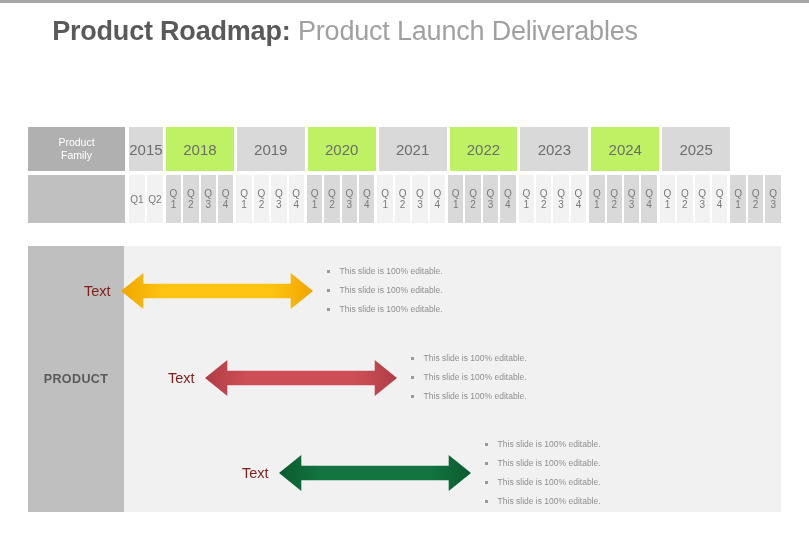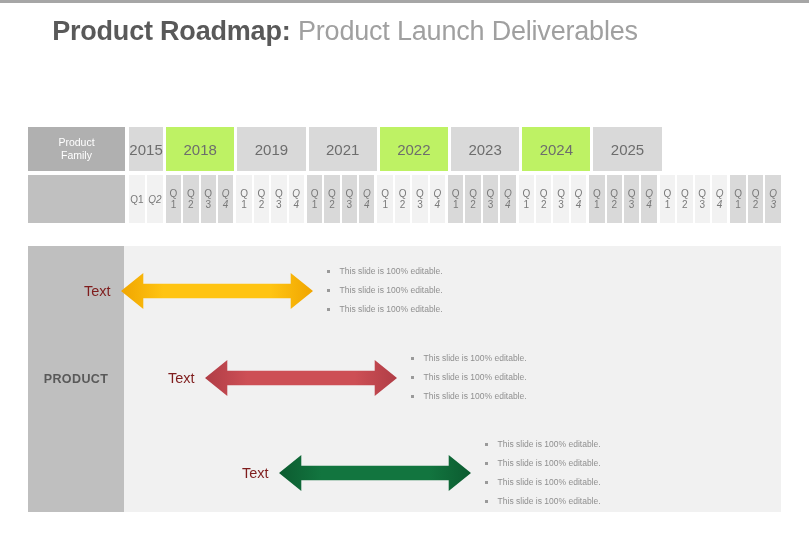--- a/index.html
+++ b/index.html
@@ -105,21 +105,21 @@
     flex: 1 1 0;
     margin-right: 2px;
     display: flex;
     flex-direction: column;
     align-items: center;
     justify-content: center;
     color: #7a7a7a;
     font-size: 10px;
     line-height: 11px;
   }
-  .q-cell:last-child { margin-right: 0; font-style: italic; }
+  .q-cell:last-child { margin-right: 0; }
   .q-cell.shade-light { background: #f2f2f2; }
   .q-cell.shade-dark  { background: #d9d9d9; }
   .q-cell .q-stack span { display: block; text-align: center; }
   .q-cell.wide .q-stack span { display: inline; }
 
   
   #main-band {
     position: absolute;
     left: 28px;
     top: 246px;
@@ -200,20 +200,23 @@
     </div>
 
   <div class="year-cell shade-light" style="flex: 0.0540541 1 0px;">
         <span>2015</span>
       </div>
       <div class="year-cell shade-dark" style="flex: 0.108108 1 0px;">
         <span>2018</span>
       </div>
       <div class="year-cell shade-light" style="flex: 0.108108 1 0px;">
         <span>2019</span>
+      </div>
+      <div class="year-cell shade-dark" style="flex: 0.108108 1 0px;">
+        <span>2020</span>
       </div>
       <div class="year-cell shade-light" style="flex: 0.108108 1 0px;">
         <span>2021</span>
       </div>
       <div class="year-cell shade-dark" style="flex: 0.108108 1 0px;">
         <span>2022</span>
       </div>
       <div class="year-cell shade-light" style="flex: 0.108108 1 0px;">
         <span>2023</span>
       </div>

